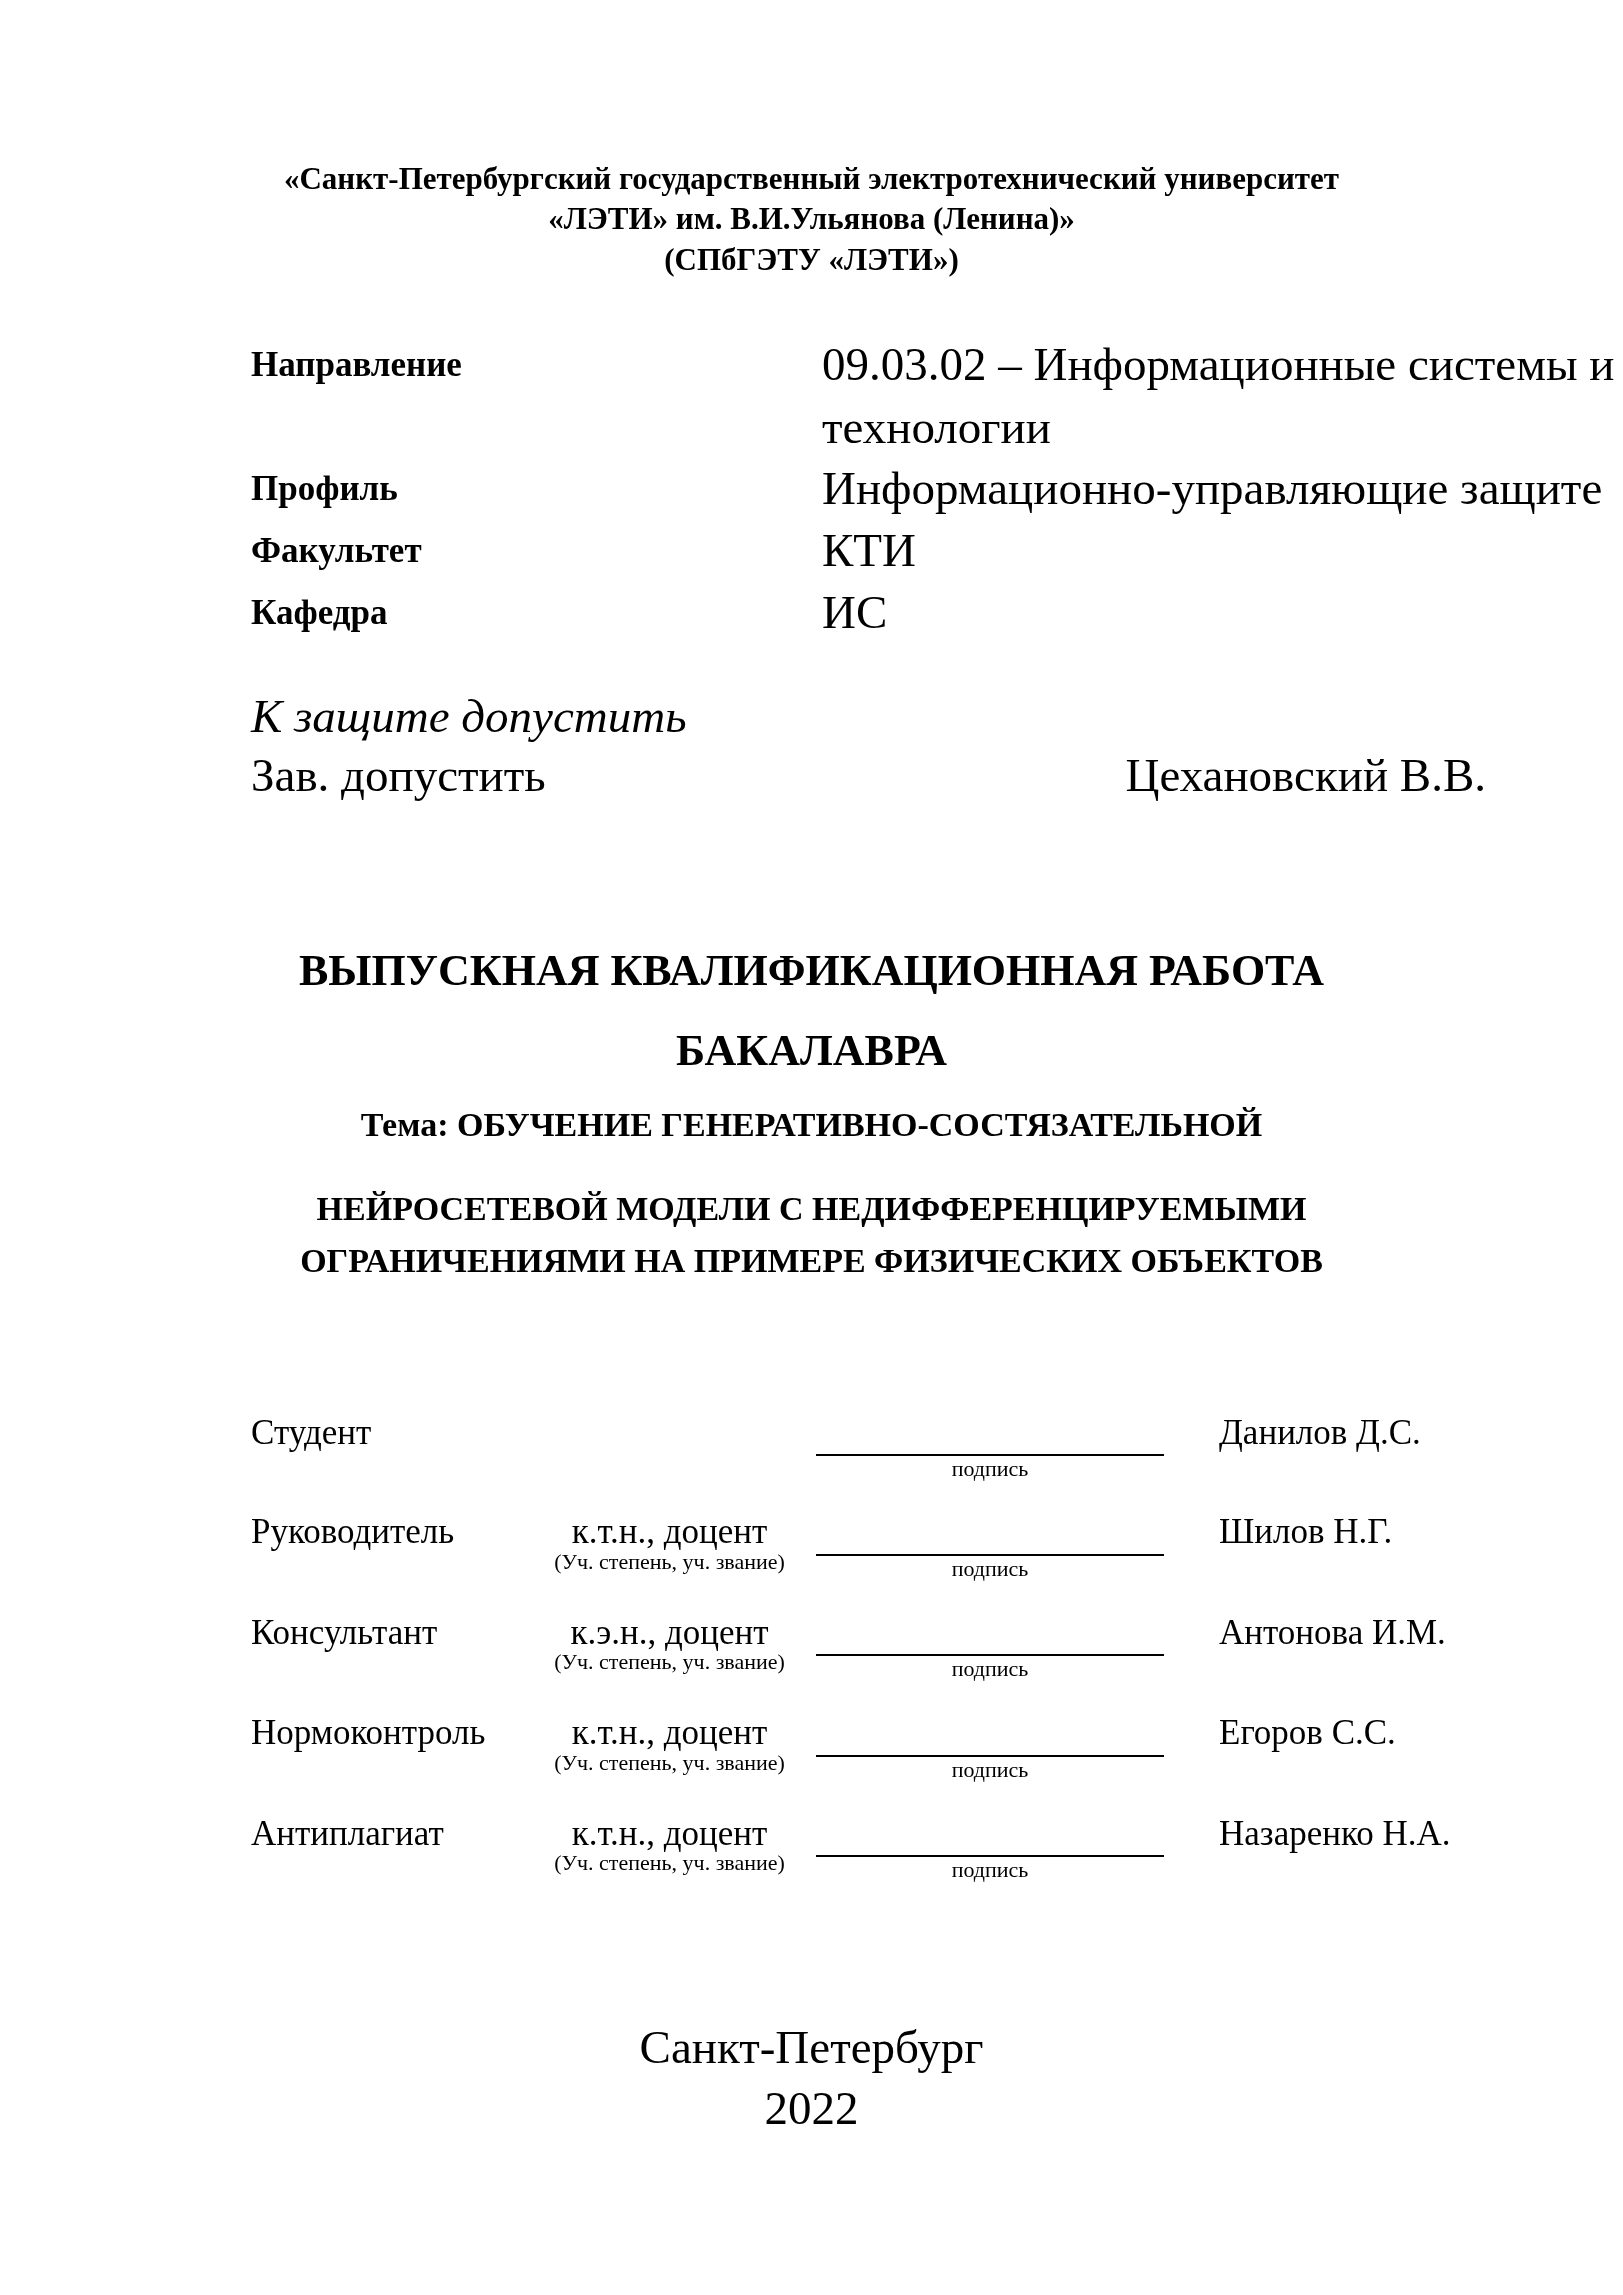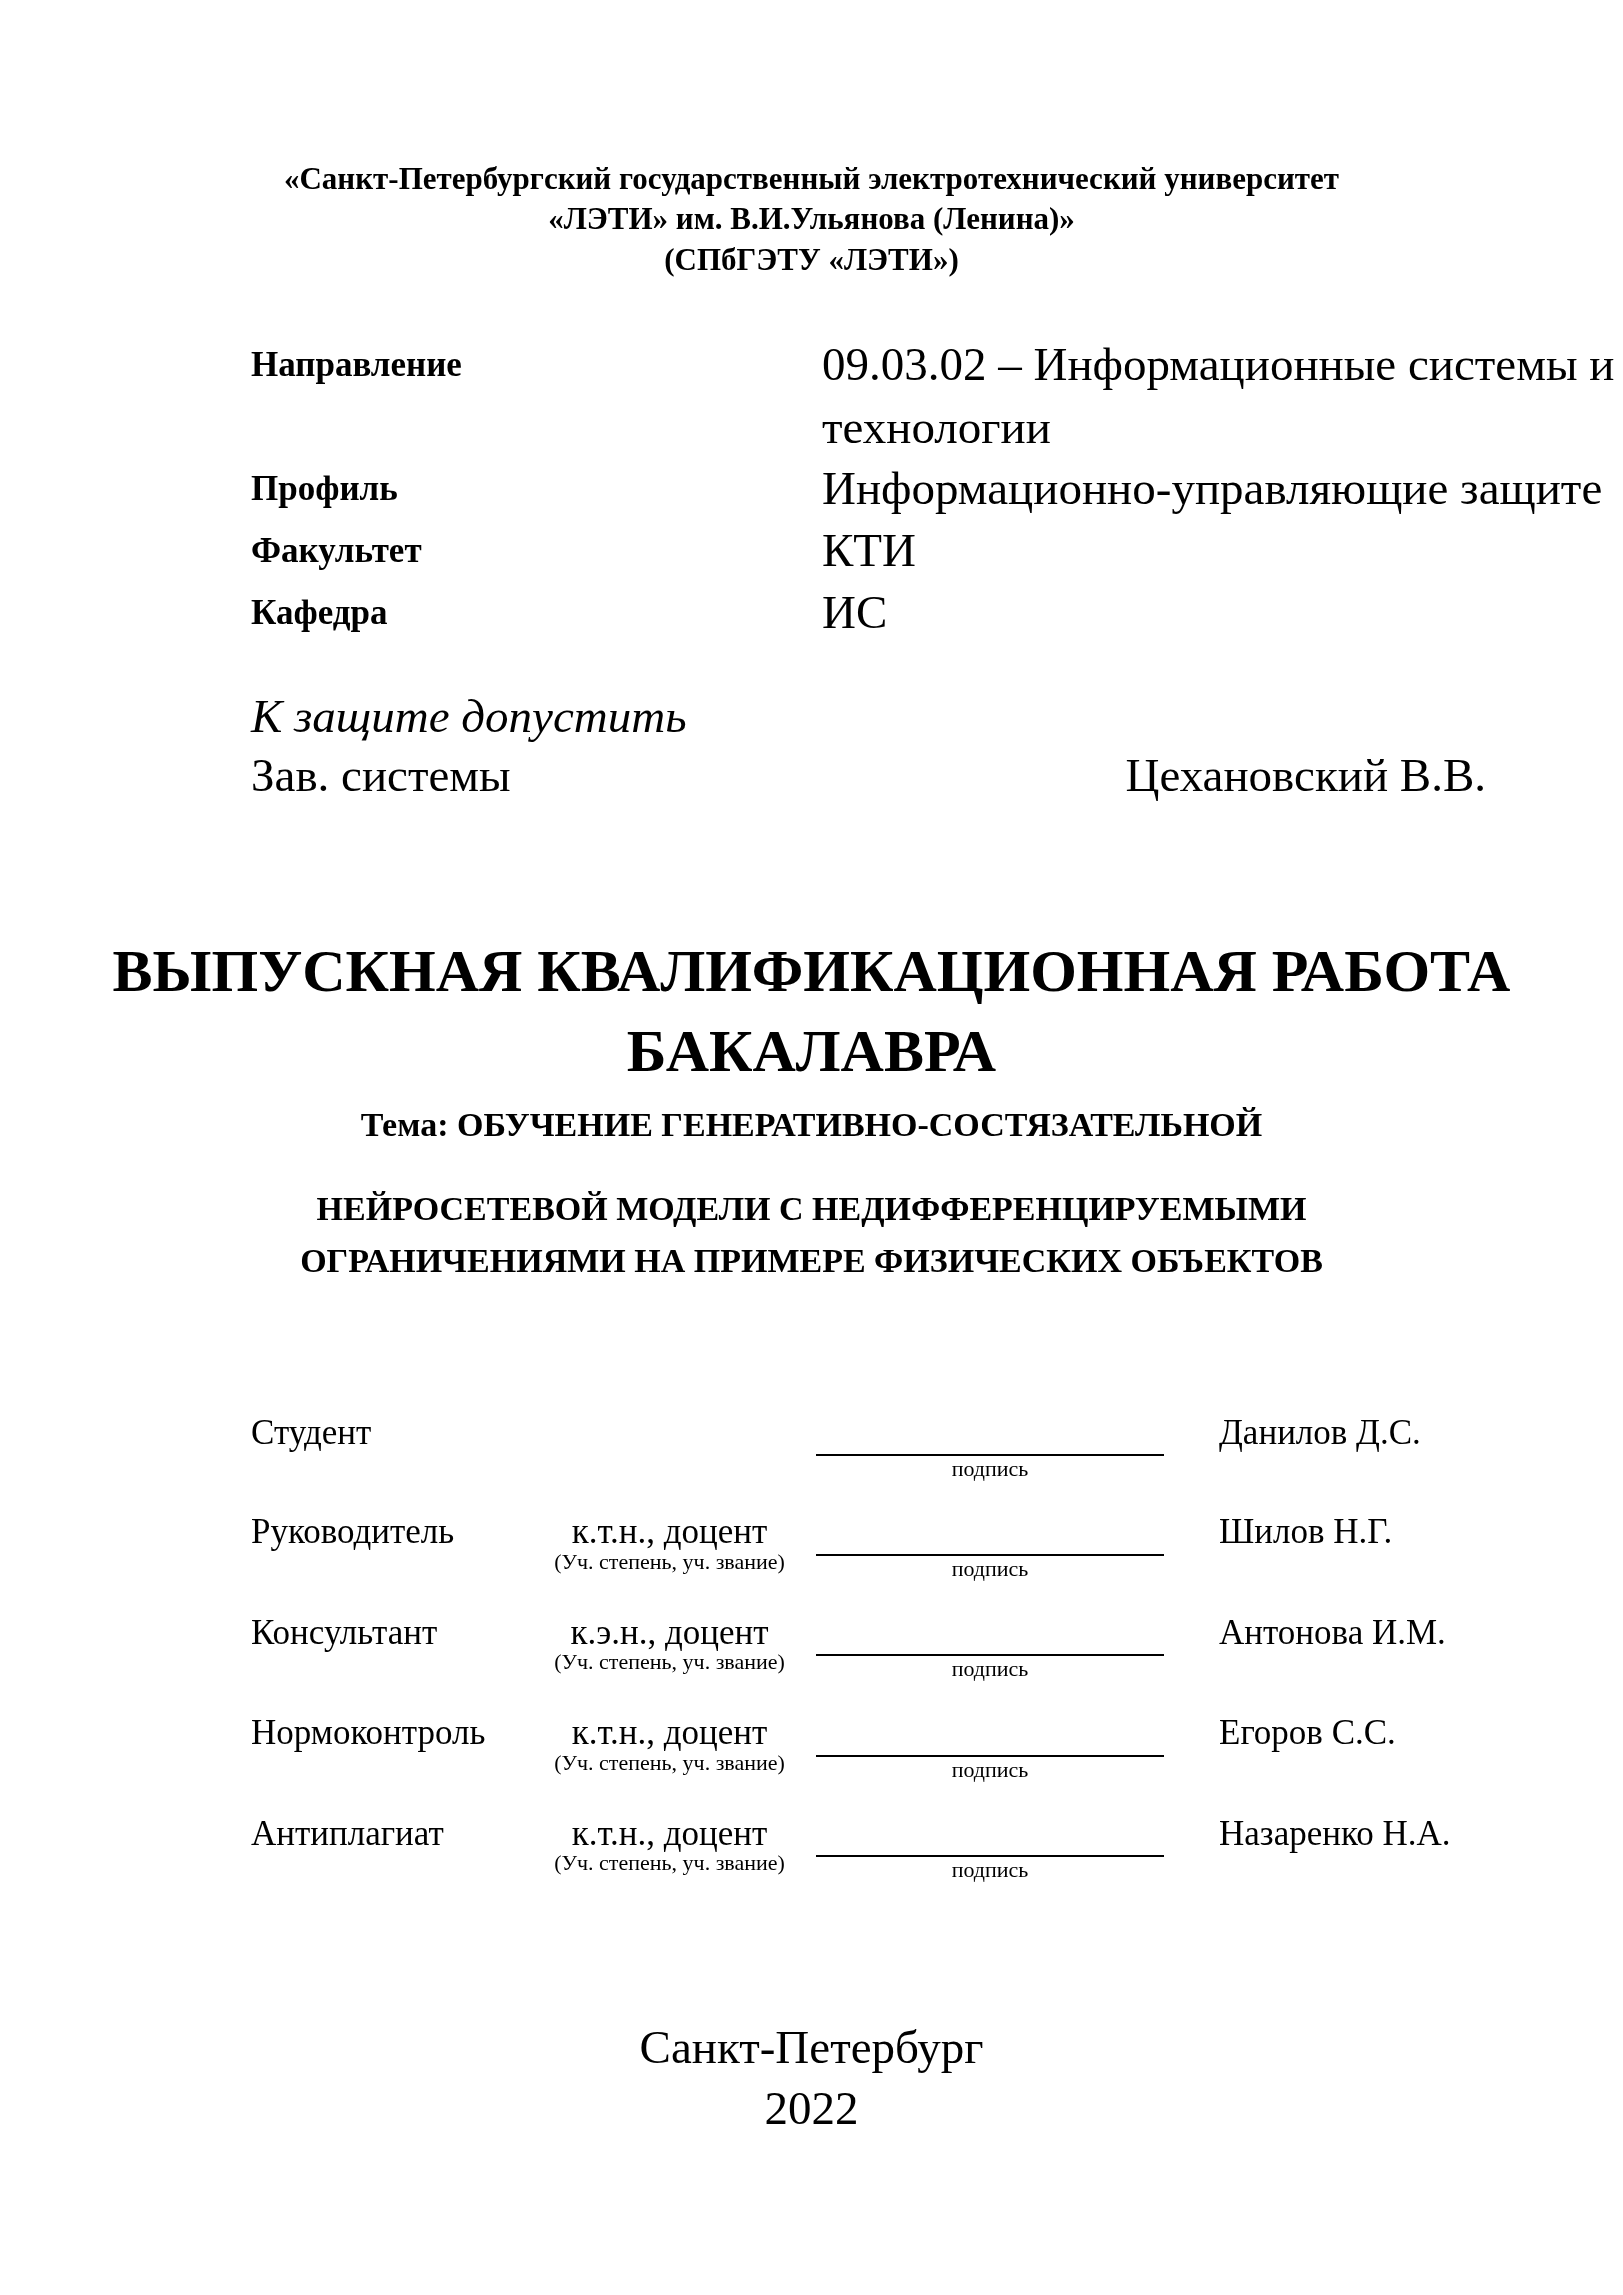--- a/index.html
+++ b/index.html
@@ -4,21 +4,21 @@
 <style>
   html, body { margin: 0; padding: 0; background: #ffffff; }
   body { width: 1623px; height: 2295px; position: relative; overflow: hidden;
          font-family: "Liberation Serif", "DejaVu Serif", serif; color: #000; }
   .abs { position: absolute; white-space: nowrap; }
   .center { left: 0; width: 1623px; text-align: center; }
   .hdr { font-weight: bold; font-size: 31px; line-height: 31px; }
   .lbl { font-weight: bold; font-size: 35px; line-height: 35px; }
   .val { font-size: 47px; line-height: 35px; }
   .ital { font-style: italic; }
-  .title { font-weight: bold; font-size: 60px; line-height: 46px; }
+  .title { font-weight: bold; font-size: 44px; line-height: 46px; }
   .topic { font-weight: bold; font-size: 34px; line-height: 34px; }
   .sig { font-size: 35px; line-height: 35px; }
   .small-it { font-size: 22px; line-height: 17.3px; }
   .line { position: absolute; height: 2.4px; background: #000; }
 </style>
 </head>
 <body>
 
 <div class="abs center hdr" style="top:163px;">«Санкт-Петербургский государственный электротехнический университет</div>
 <div class="abs center hdr" style="top:203px;">«ЛЭТИ» им. В.И.Ульянова (Ленина)»</div>
@@ -33,21 +33,21 @@
   <div class="abs val" style="left:822px; top:471px;">Информационно-управляющие защите</div>
 
   <div class="abs lbl" style="left:251px; top:533px;">Факультет</div>
   <div class="abs val" style="left:822px; top:533px;">КТИ</div>
 
   <div class="abs lbl" style="left:251px; top:595px;">Кафедра</div>
   <div class="abs val" style="left:822px; top:595px;">ИС</div>
 </div>
 
 <div class="abs val ital" style="left:251px; top:699px;">К защите допустить</div>
-<div class="abs val" style="left:251px; top:758px;">Зав. системы</div>
+<div class="abs val" style="left:251px; top:758px;">Зав. допустить</div>
 <div class="abs val" style="right:137px; top:758px;">Цехановский В.В.</div>
 
 <div class="abs center title" style="top:948px;">ВЫПУСКНАЯ КВАЛИФИКАЦИОННАЯ РАБОТА</div>
 <div class="abs center title" style="top:1028px;">БАКАЛАВРА</div>
 
 <div class="abs center topic" style="top:1108px;">Тема: ОБУЧЕНИЕ ГЕНЕРАТИВНО-СОСТЯЗАТЕЛЬНОЙ</div>
 <div class="abs center topic" style="top:1192px;">НЕЙРОСЕТЕВОЙ МОДЕЛИ С НЕДИФФЕРЕНЦИРУЕМЫМИ</div>
 <div class="abs center topic" style="top:1236px;margin-top:8px;">ОГРАНИЧЕНИЯМИ НА ПРИМЕРЕ ФИЗИЧЕСКИХ ОБЪЕКТОВ</div>
 
 <div>

